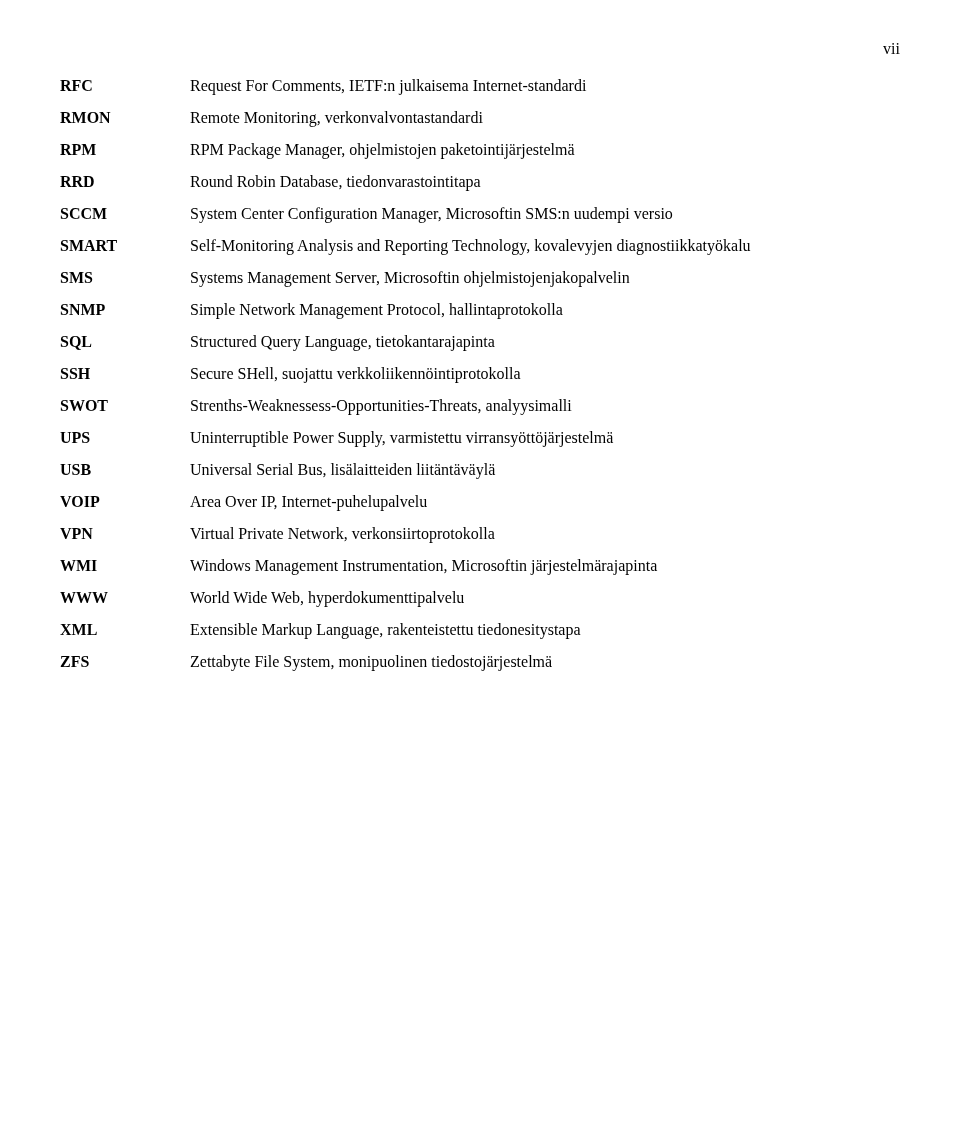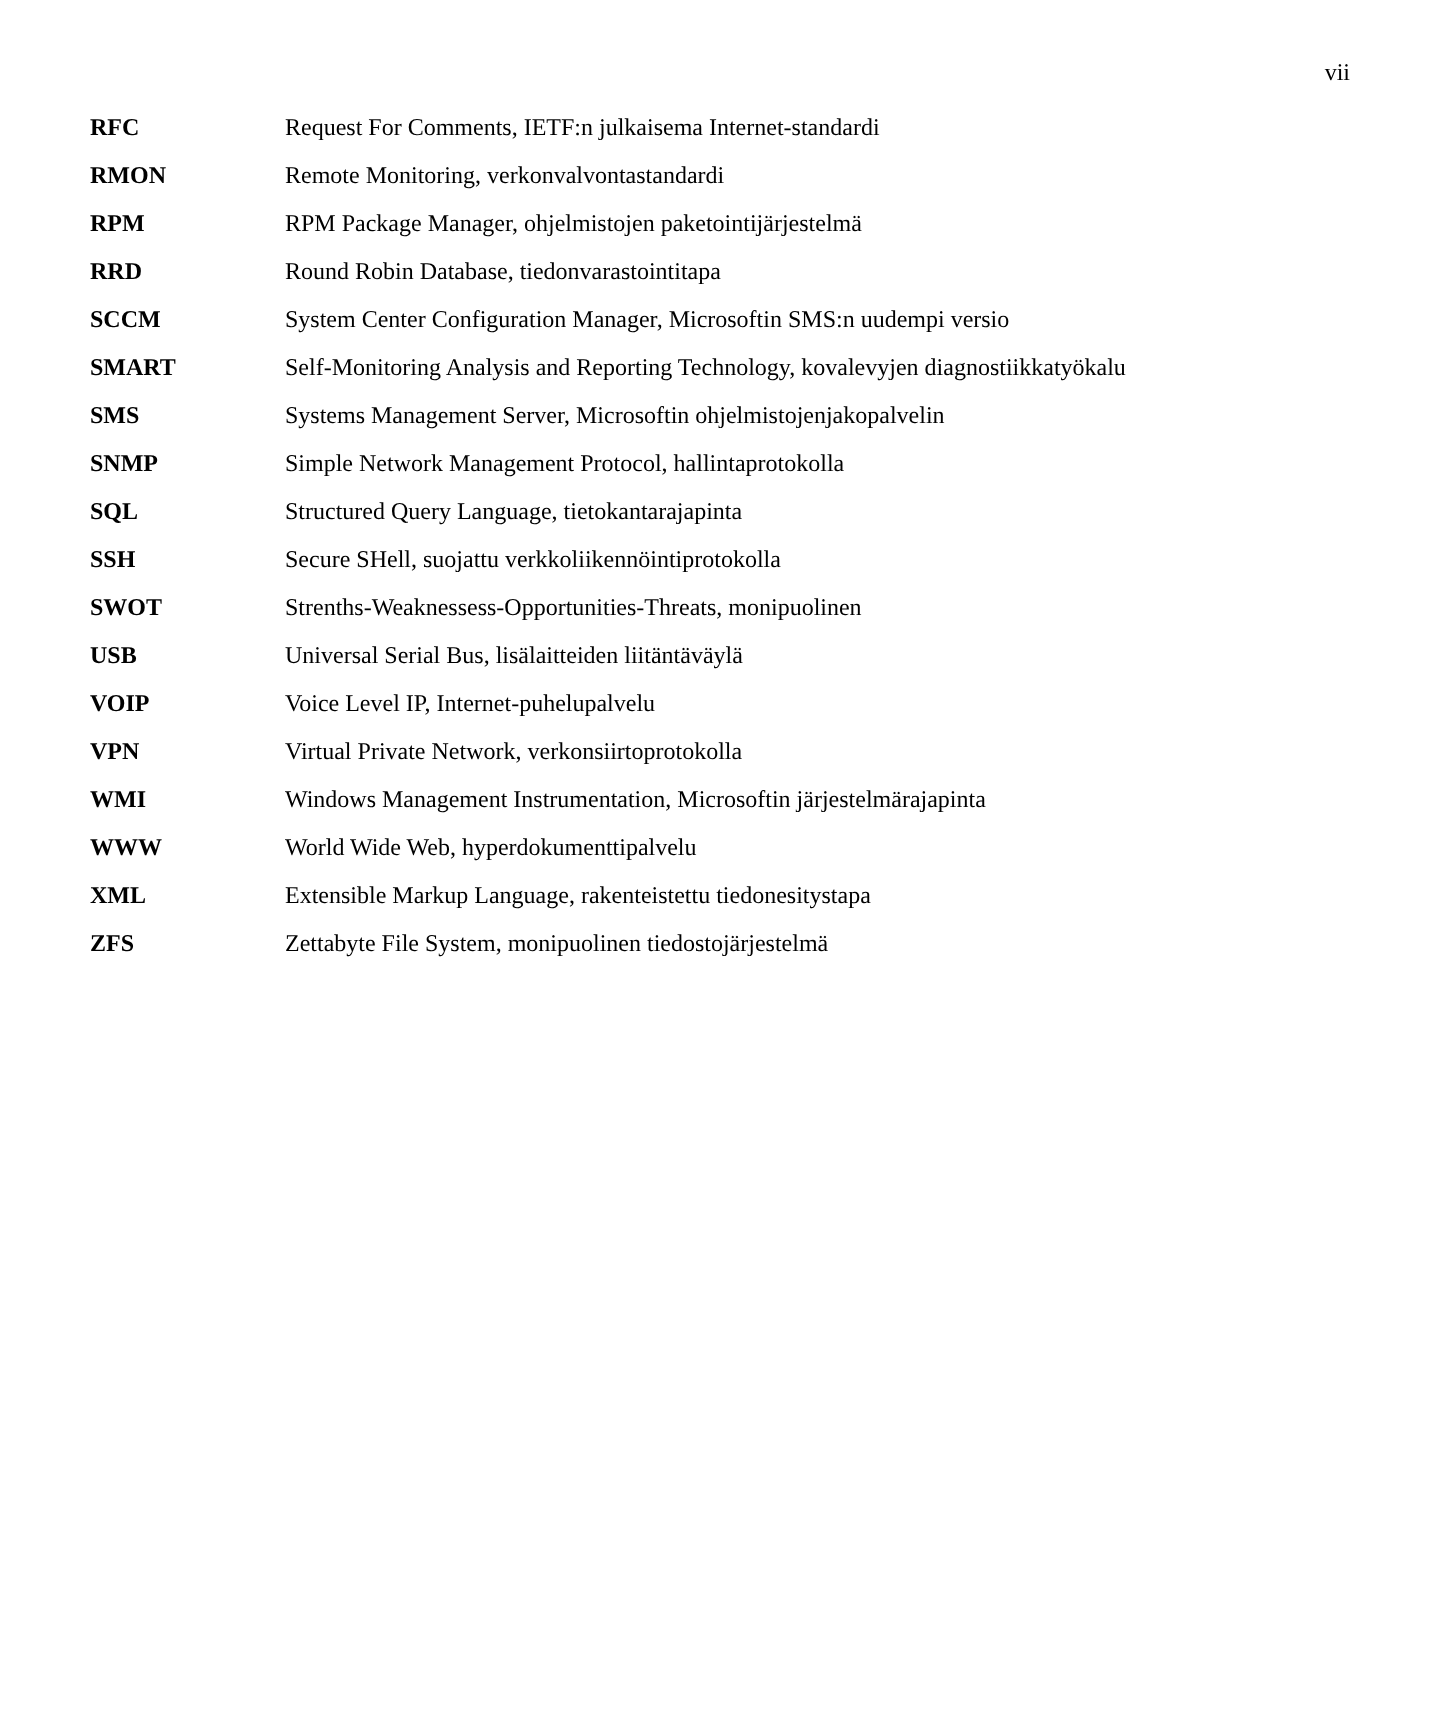--- a/index.html
+++ b/index.html
@@ -93,29 +93,33 @@
       <tr>
         <td class="abbr">SQL</td>
         <td class="definition">Structured Query Language, tietokantarajapinta</td>
       </tr>
       <tr>
         <td class="abbr">SSH</td>
         <td class="definition">Secure SHell, suojattu verkkoliikennöintiprotokolla</td>
       </tr>
       <tr>
         <td class="abbr">SWOT</td>
-        <td class="definition">Strenths-Weaknessess-Opportunities-Threats, monipuolinen</td>
+        <td class="definition">Strenths-Weaknessess-Opportunities-Threats, analyysimalli</td>
+      </tr>
+      <tr>
+        <td class="abbr">UPS</td>
+        <td class="definition">Uninterruptible Power Supply, varmistettu virransyöttöjärjestelmä</td>
       </tr>
       <tr>
         <td class="abbr">USB</td>
         <td class="definition">Universal Serial Bus, lisälaitteiden liitäntäväylä</td>
       </tr>
       <tr>
         <td class="abbr">VOIP</td>
-        <td class="definition">Voice Level IP, Internet-puhelupalvelu</td>
+        <td class="definition">Area Over IP, Internet-puhelupalvelu</td>
       </tr>
       <tr>
         <td class="abbr">VPN</td>
         <td class="definition">Virtual Private Network, verkonsiirtoprotokolla</td>
       </tr>
       <tr>
         <td class="abbr">WMI</td>
         <td class="definition">Windows Management Instrumentation, Microsoftin järjestelmärajapinta</td>
       </tr>
       <tr>

